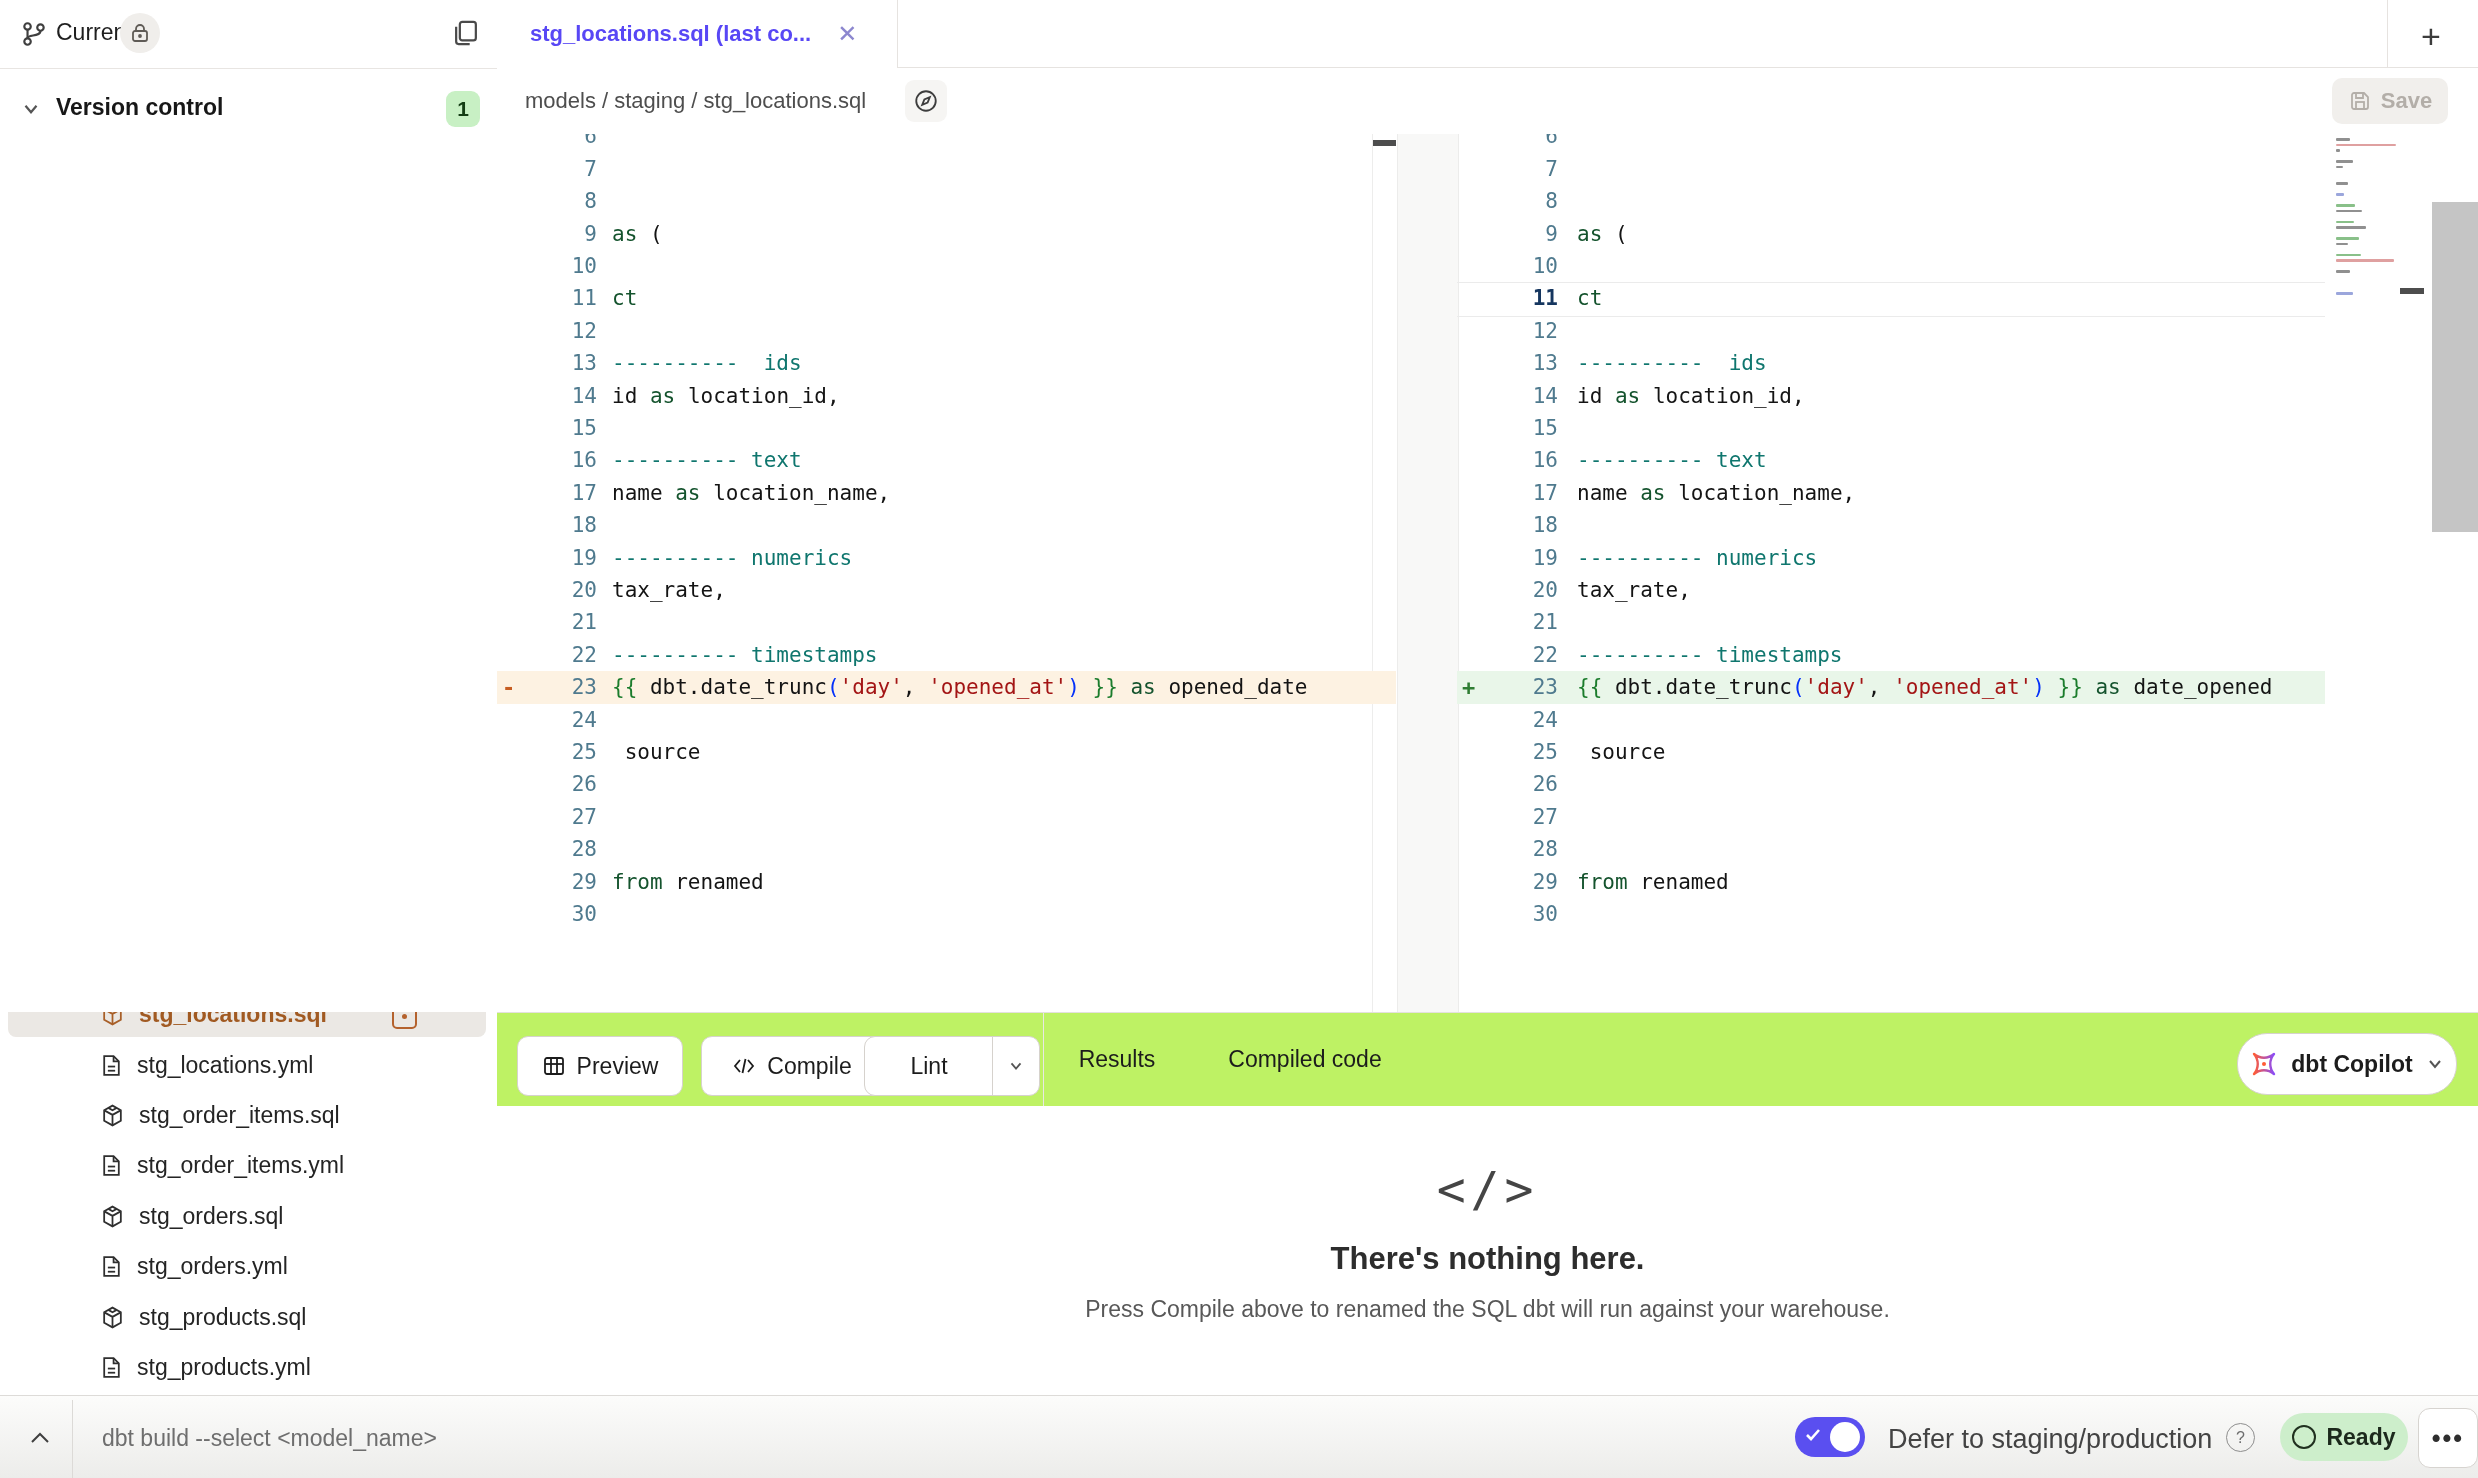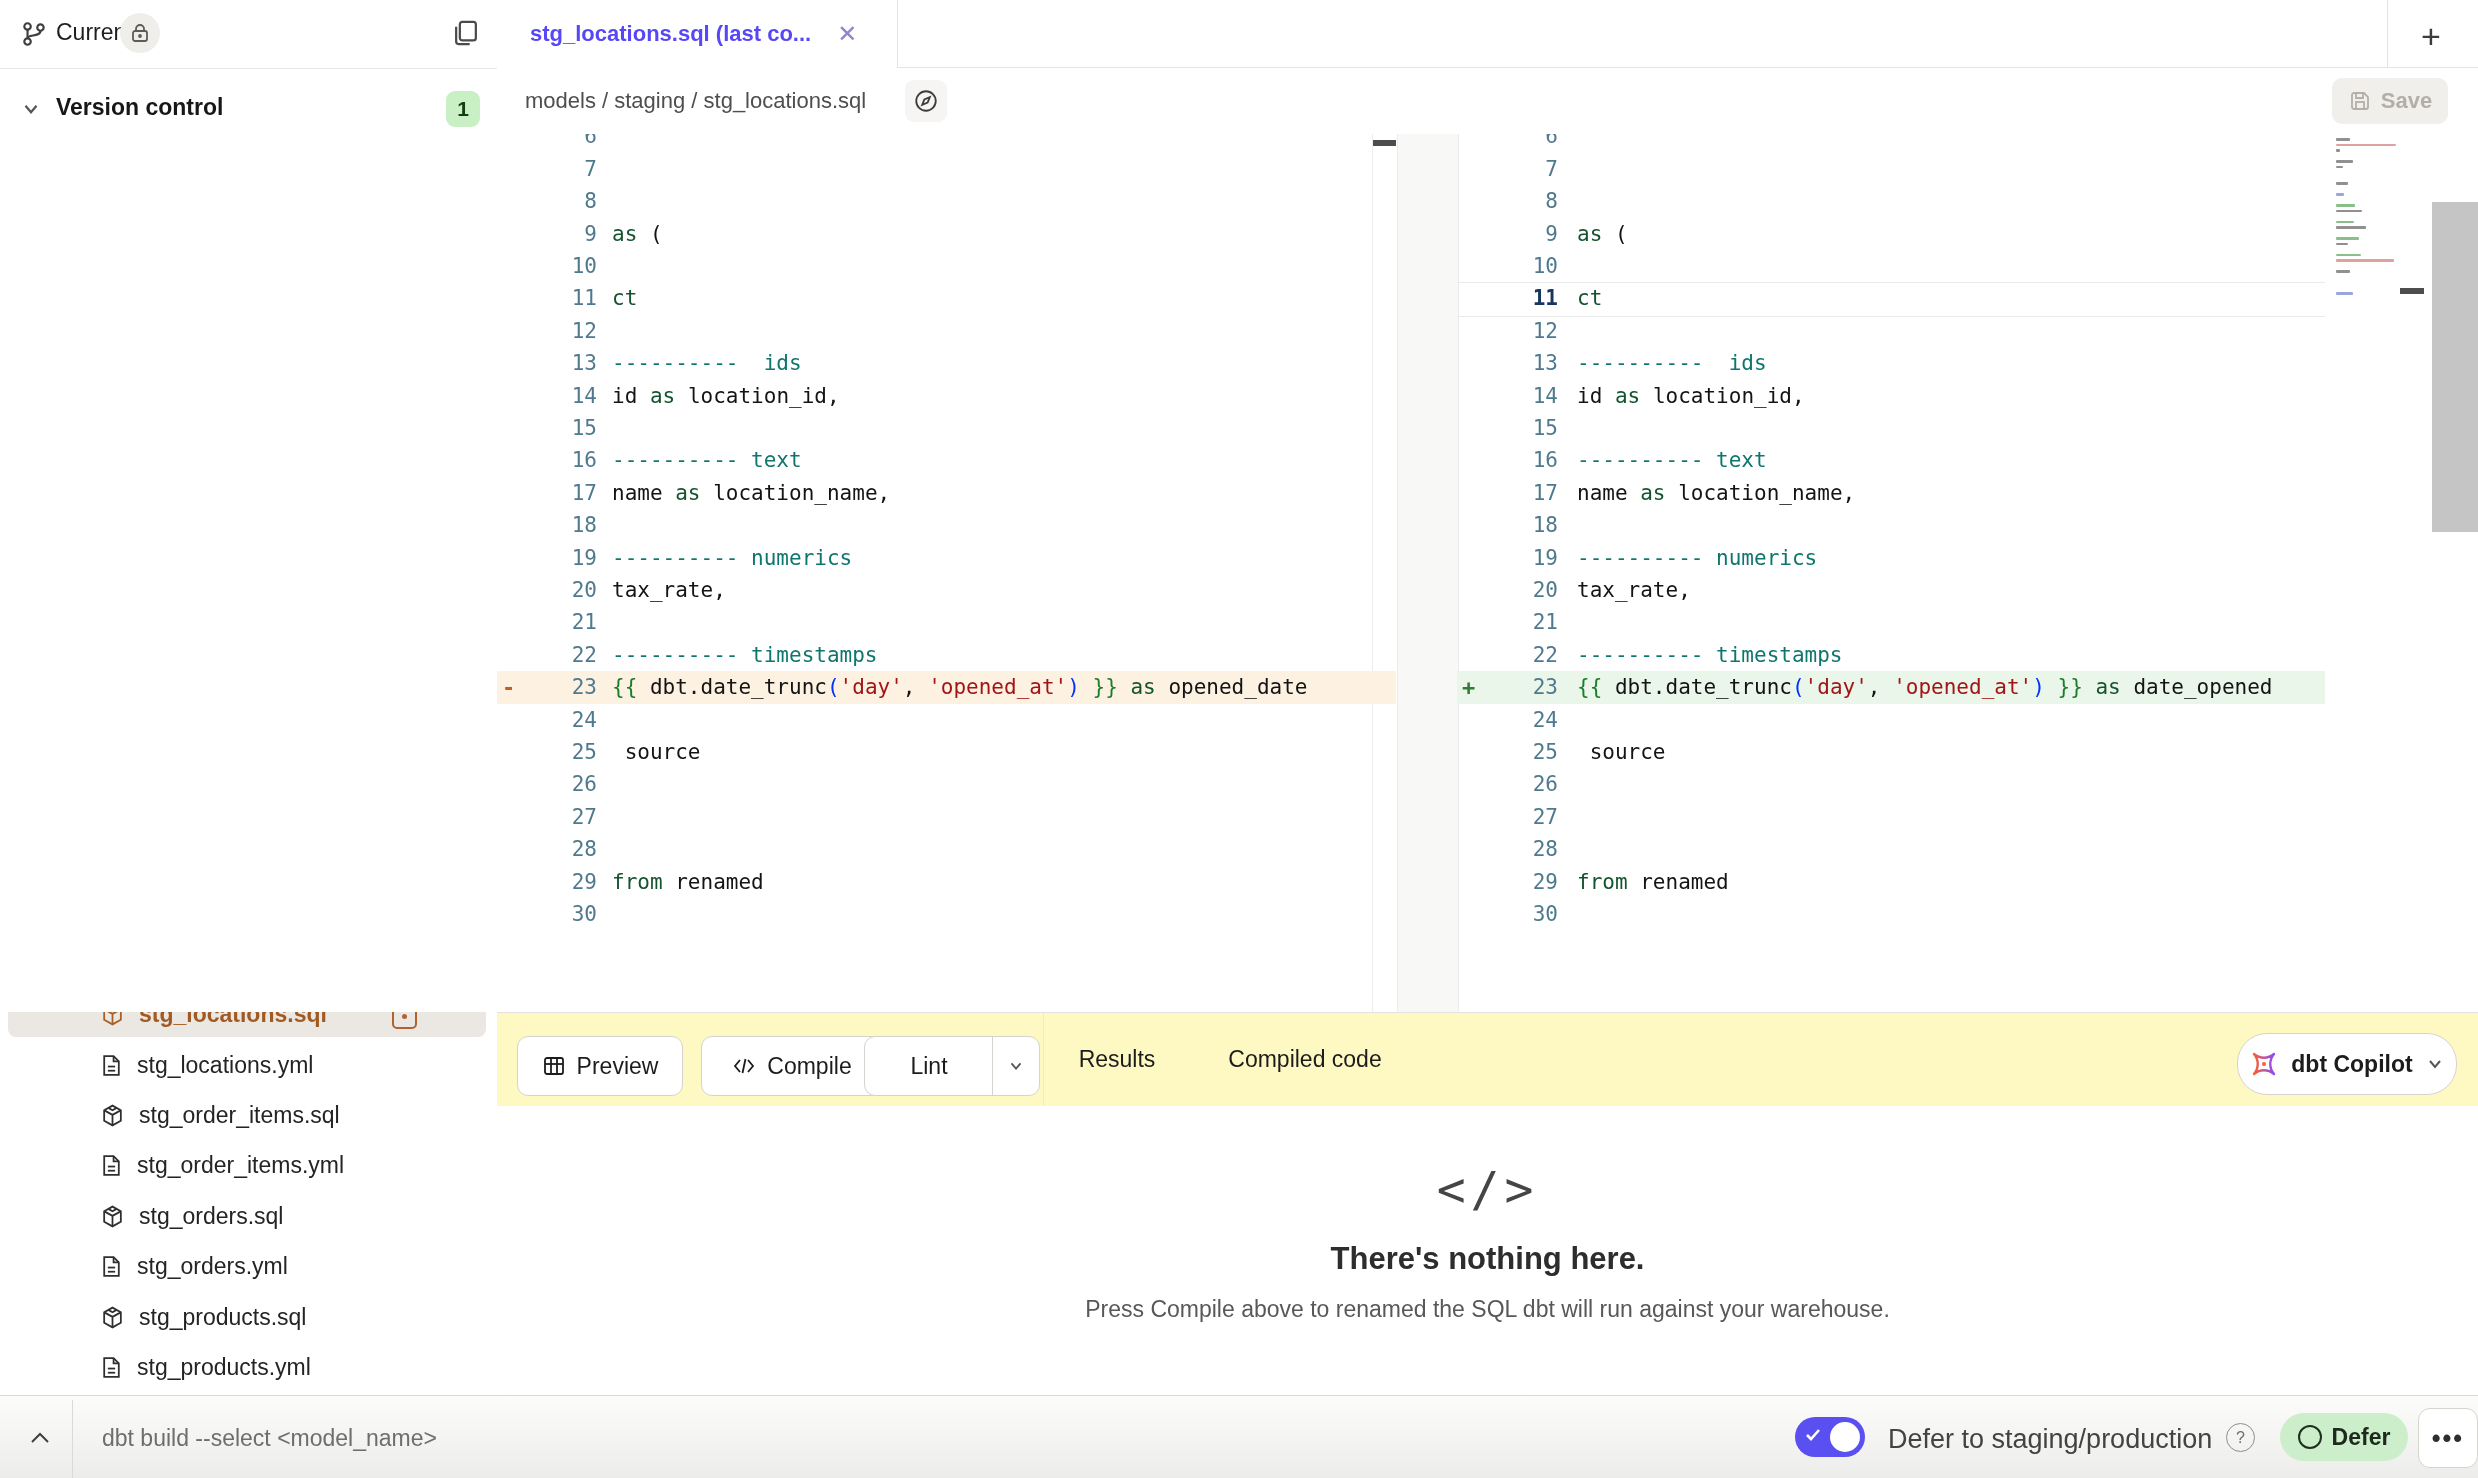--- a/index.html
+++ b/index.html
@@ -54,21 +54,21 @@
   .mark-plus{color:#2f7d33;}
   .lnum{position:absolute;width:80px;text-align:right;font-family:"DejaVu Sans Mono",monospace;font-size:21px;color:#4f7a8e;height:33px;line-height:33px;z-index:2;}
   .lnum.current{color:#15365f;font-weight:700;}
   .tok-kw{color:#14532d;}.tok-cm{color:#0f766e;}.tok-st{color:#a31515;}
   .tok-pr{color:#0431fa;}.tok-jj{color:#1b7c2c;}.tok-tx{color:#141414;}
   .hairline-v{position:absolute;width:0;border-left:1px solid #ededec;}
   .sash{left:1397px;top:0;width:60px;height:878px;background:#f8f8f7;border-left:1px solid #ececeb;border-right:1px solid #ececeb;}
   .mini-row{position:absolute;height:2.6px;border-radius:1px;opacity:.85;}
   .mm-k{background:#7d7d7d;}.mm-g{background:#74b574;}.mm-r{background:#d98f8f;}.mm-b{background:#8a97d6;}
   
-  #toolbar{left:497px;top:1012px;width:1981px;height:94px;background:#fef9c3;border-top:1px solid #e4e1de;}
+  #toolbar{left:497px;top:1012px;width:1981px;height:94px;background:#bef264;border-top:1px solid #e4e1de;}
   .tb-btn{position:absolute;top:23px;height:58px;border:1.5px solid #d6d2cd;border-radius:11px;background:#fff;
     display:flex;align-items:center;justify-content:center;gap:11px;font-size:23px;font-weight:500;color:#1c1c1c;}
   .lint-chev{width:46px;height:100%;border-left:1px solid #d6d2cd;display:flex;align-items:center;justify-content:center;}
   .tool-div{position:absolute;left:546px;top:0;height:94px;border-left:1px solid #e9e7e4;}
   .res-tab{position:absolute;top:0;height:93px;display:flex;align-items:center;justify-content:center;font-size:23px;color:#1c1c1c;cursor:pointer;}
   .res-tab.active{font-weight:500;border-bottom:5px solid #716e68;}
   .copilot-btn{position:absolute;left:1740px;top:20px;width:218px;height:60px;border:1.5px solid #d6d2cd;border-radius:30px;background:#fff;
     display:flex;align-items:center;justify-content:center;gap:12px;font-size:23px;font-weight:600;color:#1c1c1c;}
   
   #results{left:497px;top:1106px;width:1981px;height:289px;background:#fff;}
@@ -599,16 +599,16 @@
   <div class="toggle">
     <svg width="16" height="14" viewBox="0 0 16 14" fill="none" stroke="#fff" stroke-width="2.6">
         <polyline points="2 7 6 11 14 2"></polyline>
       </svg>
     <span class="knob"></span>
   </div>
   <span class="defer-label abs">Defer to staging/production</span>
   <span class="help-circ abs">?</span>
   <div class="ready-pill abs">
     <span class="ready-ring"></span>
-    <span class="ready-txt">Defer</span>
+    <span class="ready-txt">Ready</span>
   </div>
   <div class="dots-btn abs">•••</div>
 </div>
 
 </body></html>

